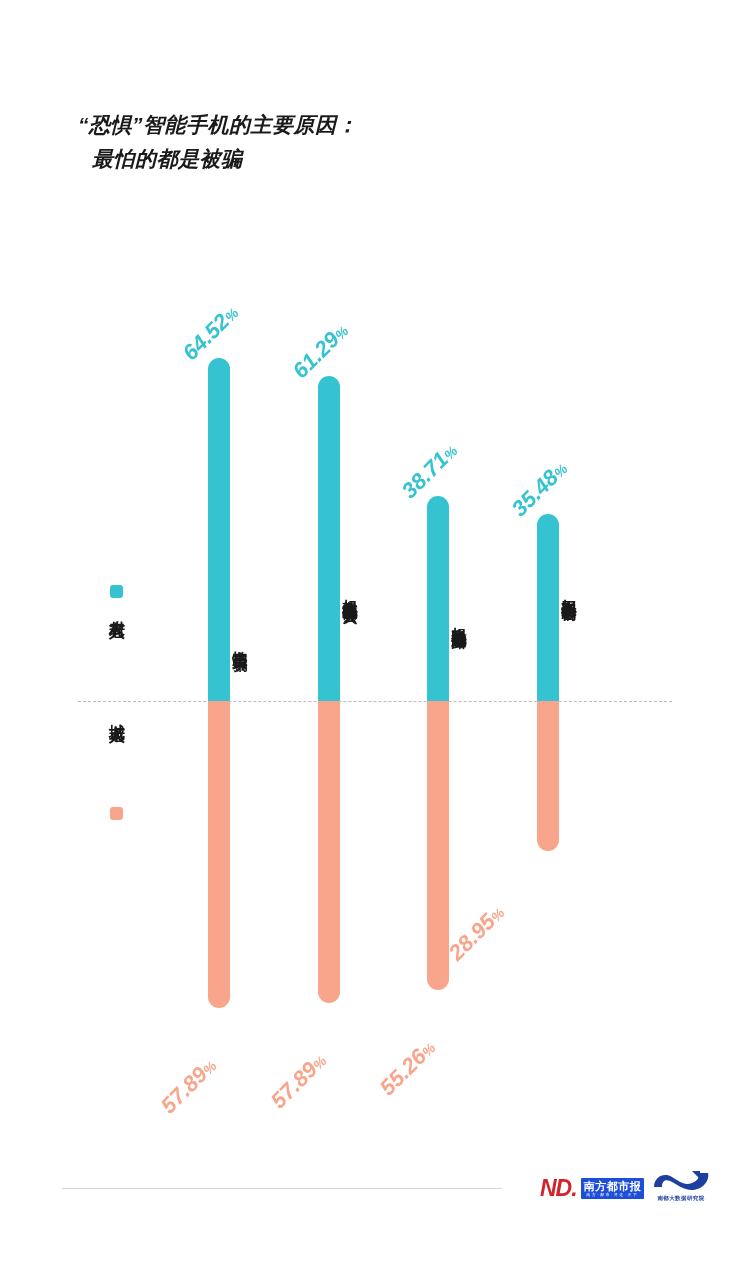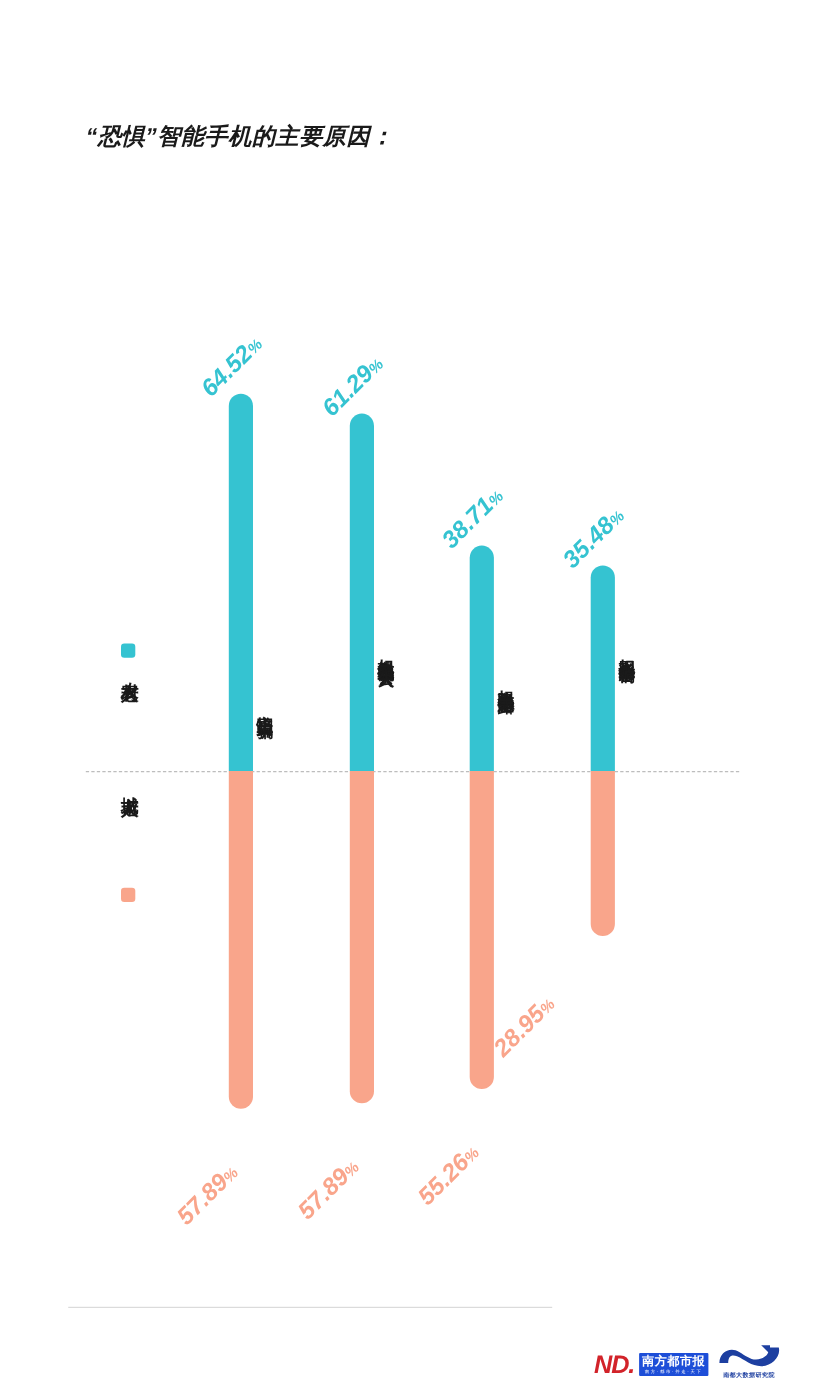--- a/index.html
+++ b/index.html
@@ -128,21 +128,21 @@
     position: absolute;
     left: 62px;
     top: 1148px;
     width: 440px;
     height: 1px;
     background: #d8d8d8;
   }
   #footer-logos {
     position: absolute;
     left: 540px;
-    top: 1180px;
+    top: 1128px;
     width: 175px;
     height: 46px;
   }
   #logo-nd {
     position: absolute;
     left: 0px;
     top: 7px;
     display: flex;
     align-items: center;
     height: 26px;
@@ -197,20 +197,21 @@
     white-space: nowrap;
   }
 </style>
 </head>
 <body>
 
 <div id="page">
 
   <div id="title-block">
     <div class="title-line">“恐惧”智能手机的主要原因：</div>
+    <div class="title-line second">最怕的都是被骗</div>
   </div>
 
   <div id="plot">
 
     <div id="baseline"></div>
 
     <div class="bar" style="left:208px; top:318px; height:650px;">
       <div class="bar-top" style="top:0px; height:343px; background:#35C3D1;"></div>
       <div class="bar-bottom" style="top:343px; height:307px; background:#F9A58B;"></div>
     </div>

